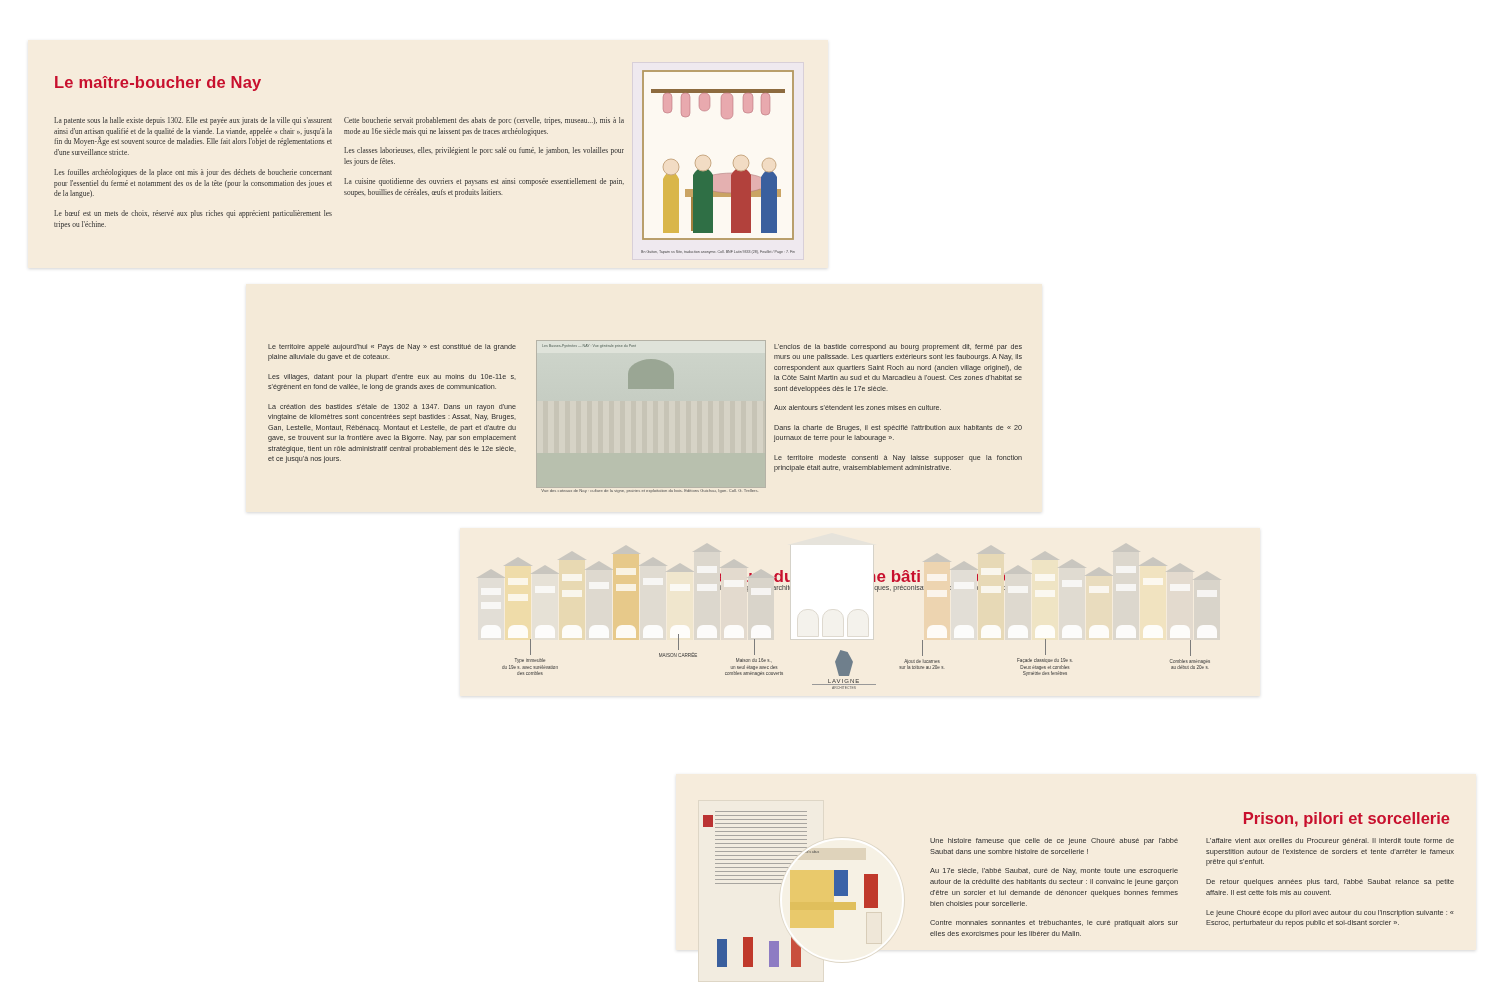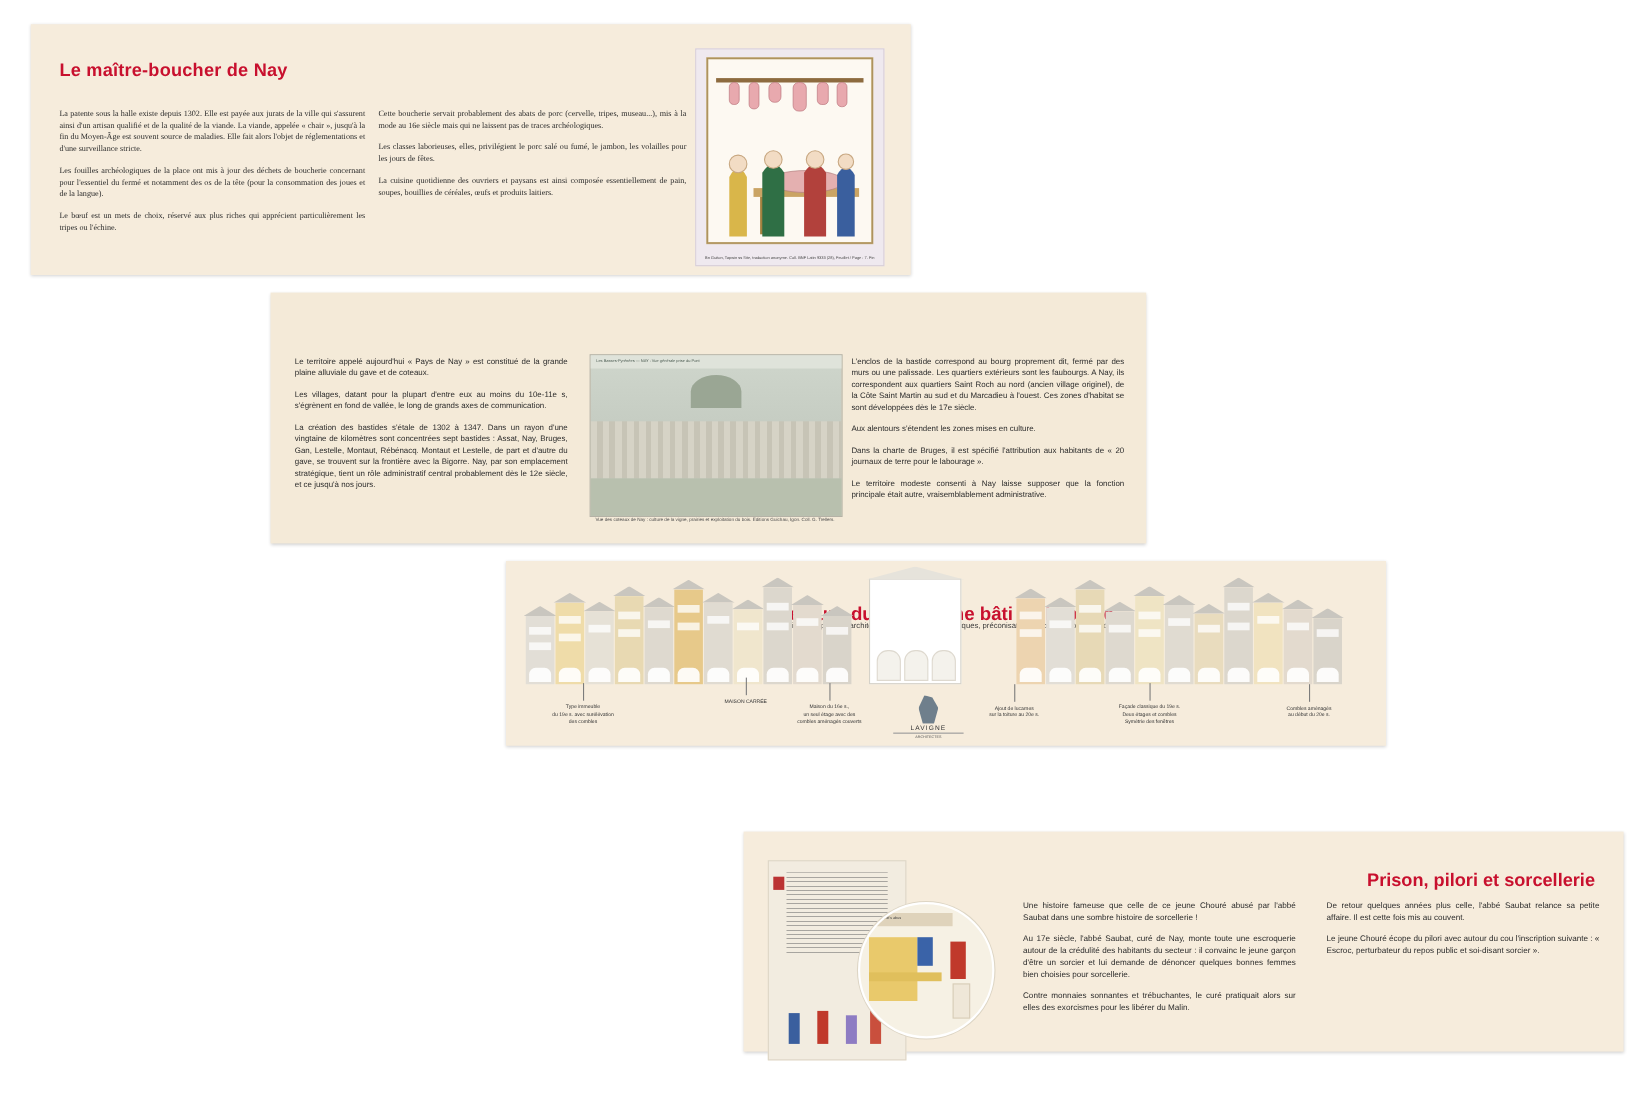--- a/index.html
+++ b/index.html
@@ -8,20 +8,21 @@
     background:#ffffff;
     font-family:"Liberation Sans", sans-serif;
     color:#2b2b2b;
     position:relative;
     overflow:hidden;
   }
   .panel{
     position:absolute;
     background:#f6ecdc;
     box-shadow:0 1px 3px rgba(0,0,0,.18);
+    margin-top:18px;
   }
   .panel.cream2{background:#f4ead8;}
   .title-red{
     color:#c8102e;
     font-weight:bold;
   }
   p{margin:0 0 9px 0;}
   
   #panel-boucher{
     left:28px;top:22px;width:800px;height:228px;
@@ -131,21 +132,21 @@
     position:absolute;left:352px;bottom:6px;width:64px;text-align:center;
   }
   .logo-lavigne .mark{
     width:18px;height:26px;margin:0 auto 2px auto;background:#6f7f8c;
     clip-path:polygon(30% 0%,70% 8%,100% 45%,78% 100%,22% 100%,0% 45%);
   }
   .logo-lavigne .nm{font-size:6px;letter-spacing:1px;color:#333;}
   .logo-lavigne .sub{font-size:3.4px;color:#555;border-top:1px solid #999;padding-top:1px;}
   
   #panel-prison{
-    left:676px;top:756px;width:800px;height:200px;
+    left:676px;top:756px;width:800px;height:176px;
   }
   #panel-prison .p4-title{
     position:absolute;right:26px;top:24px;font-size:16.5px;
   }
   #panel-prison .col{
     position:absolute;top:62px;font-size:7.4px;line-height:1.45;text-align:justify;
   }
   #panel-prison .col.a{left:254px;width:248px;}
   #panel-prison .col.b{left:530px;width:248px;}
   .fig-manu{
@@ -442,16 +443,17 @@
     <div class="manw"></div>
   </div>
 
   <div class="col a">
     <p>Une histoire fameuse que celle de ce jeune Chouré abusé par l'abbé Saubat dans une sombre histoire de sorcellerie !</p>
     <p>Au 17e siècle, l'abbé Saubat, curé de Nay, monte toute une escroquerie autour de la crédulité des habitants du secteur : il convainc le jeune garçon d'être un sorcier et lui demande de dénoncer quelques bonnes femmes bien choisies pour sorcellerie.</p>
     <p>Contre monnaies sonnantes et trébuchantes, le curé pratiquait alors sur elles des exorcismes pour les libérer du Malin.</p>
   </div>
 
   <div class="col b">
-    <p>De retour quelques années plus celle, l'abbé Saubat relance sa petite affaire. Il est cette fois mis au couvent.</p>
+    <p>L'affaire vient aux oreilles du Procureur général. Il interdit toute forme de superstition autour de l'existence de sorciers et tente d'arrêter le fameux prêtre qui s'enfuit.</p>
+    <p>De retour quelques années plus tard, l'abbé Saubat relance sa petite affaire. Il est cette fois mis au couvent.</p>
     <p>Le jeune Chouré écope du pilori avec autour du cou l'inscription suivante : « Escroc, perturbateur du repos public et soi-disant sorcier ».</p>
   </div>
 </section>
 
 </body></html>

